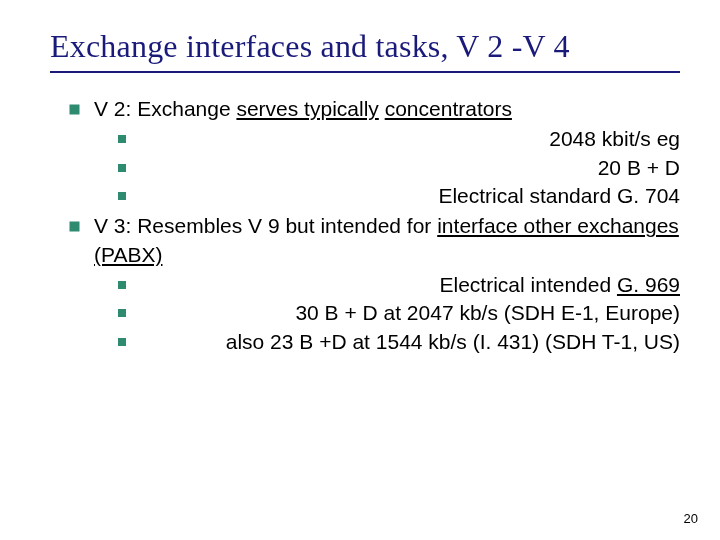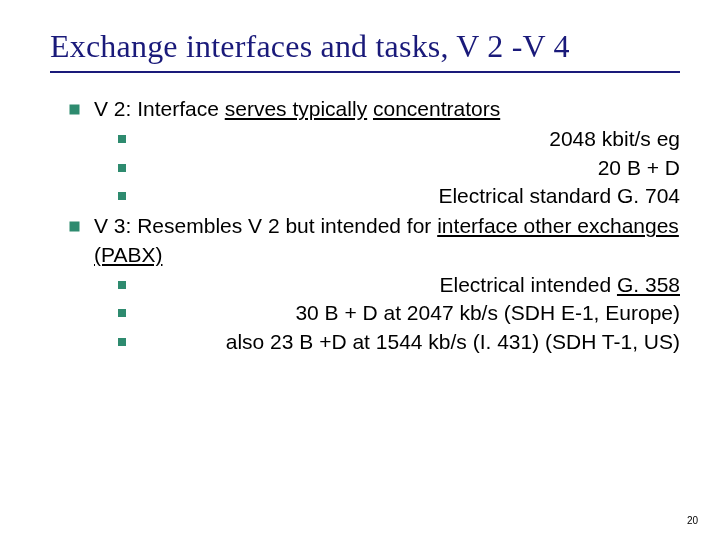--- a/index.html
+++ b/index.html
@@ -73,36 +73,36 @@
     top: 0.48em;
     width: 8px;
     height: 8px;
     background: #2e8b6f;
   }
   .u { text-decoration: underline; }
   .pagenum {
     position: absolute;
     right: 22px;
     bottom: 14px;
-    font-size: 10px;
+    font-size: 13px;
     color: #000;
   }
 </style>
 </head>
 <body>
 
 <div class="slide">
   <h1 class="title">Exchange interfaces and tasks, V 2 -V 4</h1>
   <div class="underline"></div>
   <ul class="body" id="body-list">
-      <li><span>V 2: Interface </span><span class="u">serves typically</span><span> </span><span class="u">concentrators</span><ul class="sub">
+      <li><span>V 2: Exchange </span><span class="u">serves typically</span><span> </span><span class="u">concentrators</span><ul class="sub">
           <li><span>2048 kbit/s eg</span></li>
           <li><span>20 B + D</span></li>
           <li><span>Electrical standard G. 704</span></li>
         </ul></li>
-      <li><span>V 3: Resembles V 2 but intended for </span><span class="u">interface other exchanges (PABX)</span><ul class="sub">
-          <li><span>Electrical intended </span><span class="u">G. 358</span></li>
+      <li><span>V 3: Resembles V 9 but intended for </span><span class="u">interface other exchanges (PABX)</span><ul class="sub">
+          <li><span>Electrical intended </span><span class="u">G. 969</span></li>
           <li><span>30 B + D at 2047 kb/s (SDH E-1, Europe)</span></li>
           <li><span>also 23 B +D at 1544 kb/s (I. 431) (SDH T-1, US)</span></li>
         </ul></li>
     </ul>
   <div class="pagenum">20</div>
 </div>
 
 </body></html>

